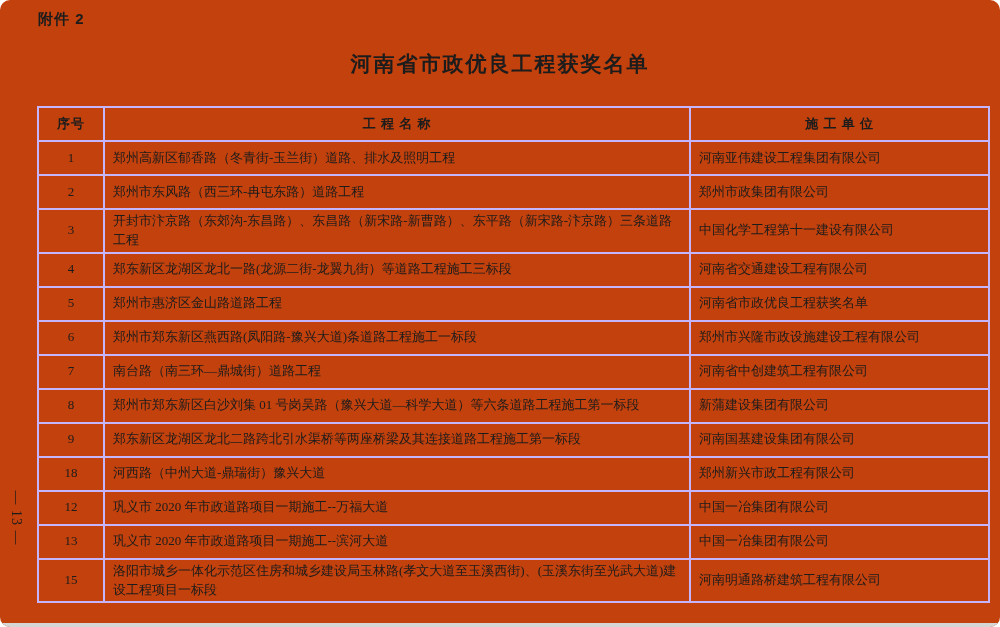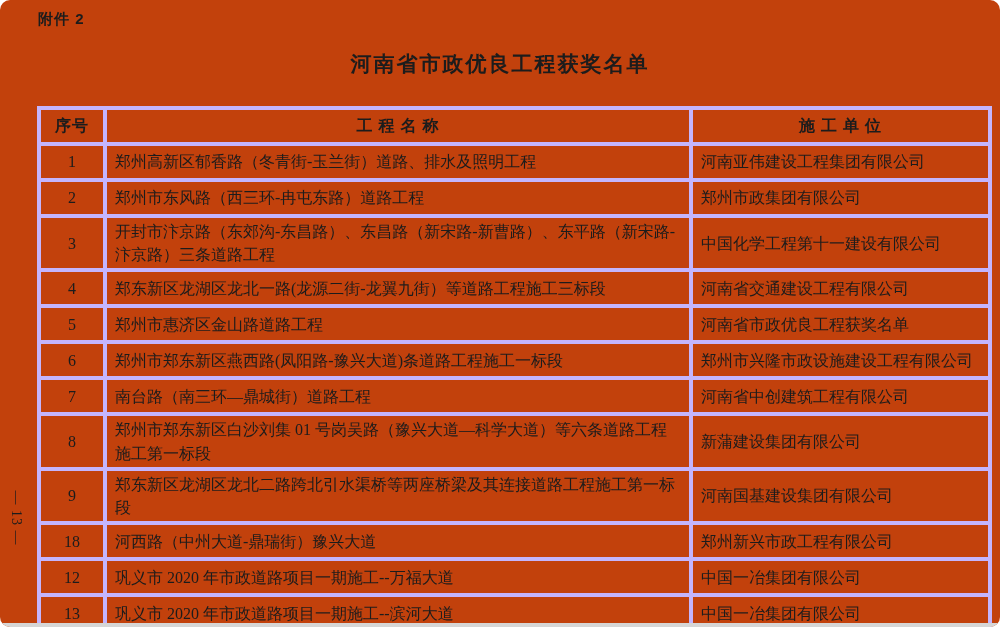--- a/index.html
+++ b/index.html
@@ -62,22 +62,22 @@
   }
   table.award-table {
     width: 951px;
     table-layout: fixed;
     border-collapse: collapse;
     border: 1.6px solid #3c3c3c;
     border-top-width: 2.4px;
   }
   table.award-table th,
   table.award-table td {
-    border: 4px solid #c4b5fd;
-    font-size: 16px;
+    border: 2px solid #c4b5fd;
+    font-size: 13px;
     line-height: 1.45;
     vertical-align: middle;
     overflow: hidden;
   }
   table.award-table th {
     height: 30px;
     font-weight: 700;
     text-align: center;
     letter-spacing: 1px;
   }

